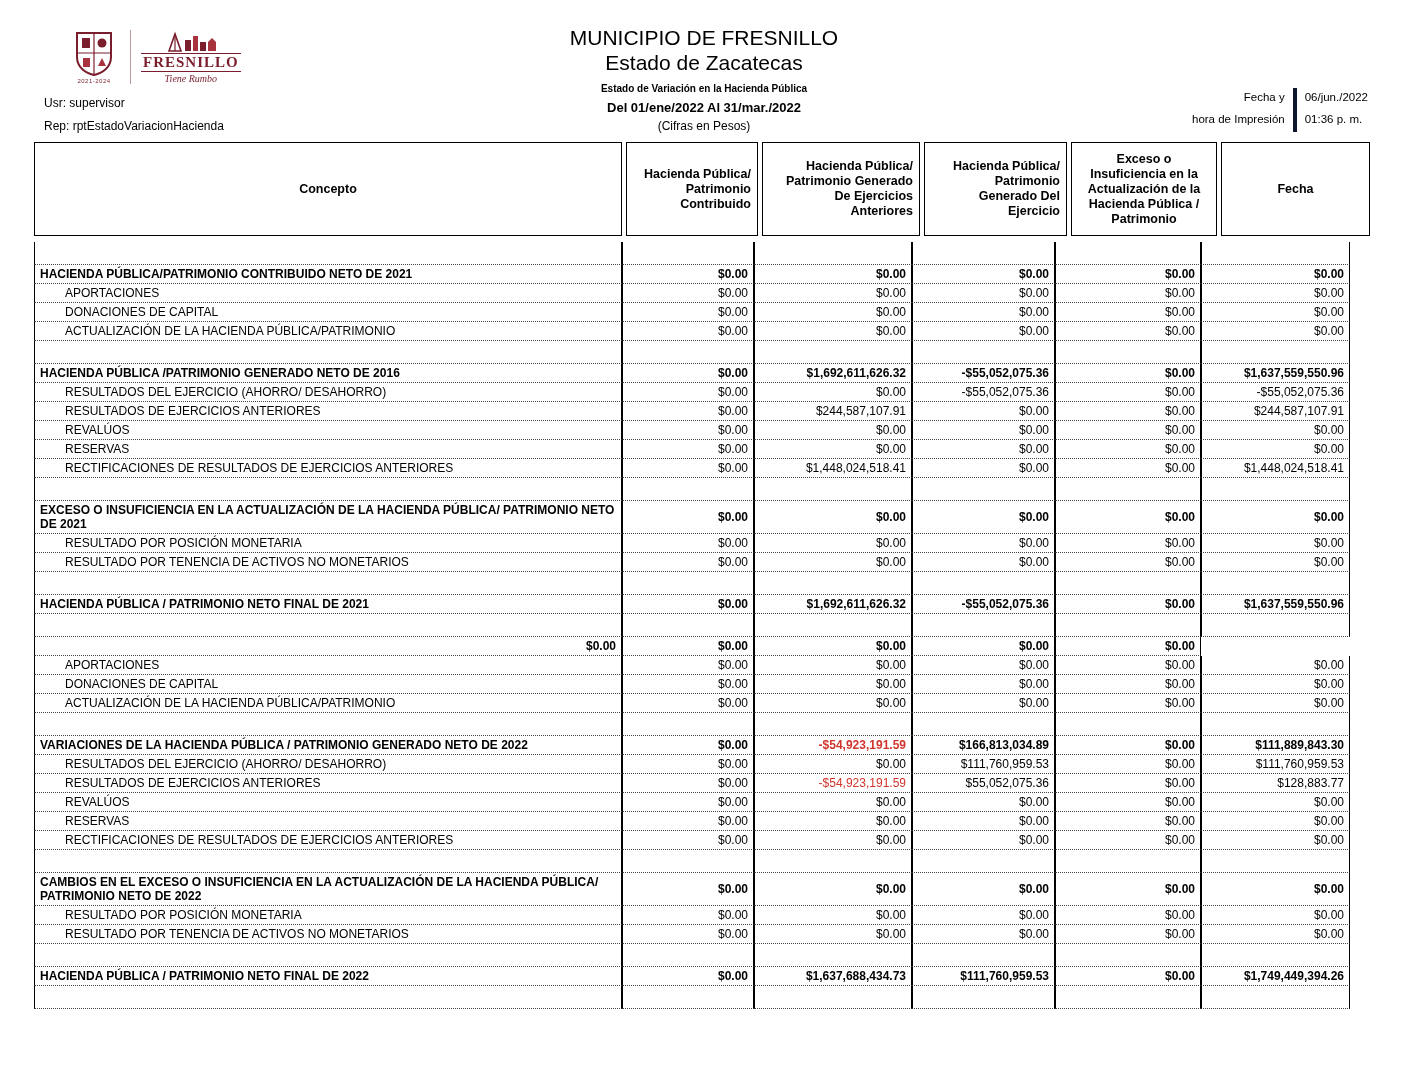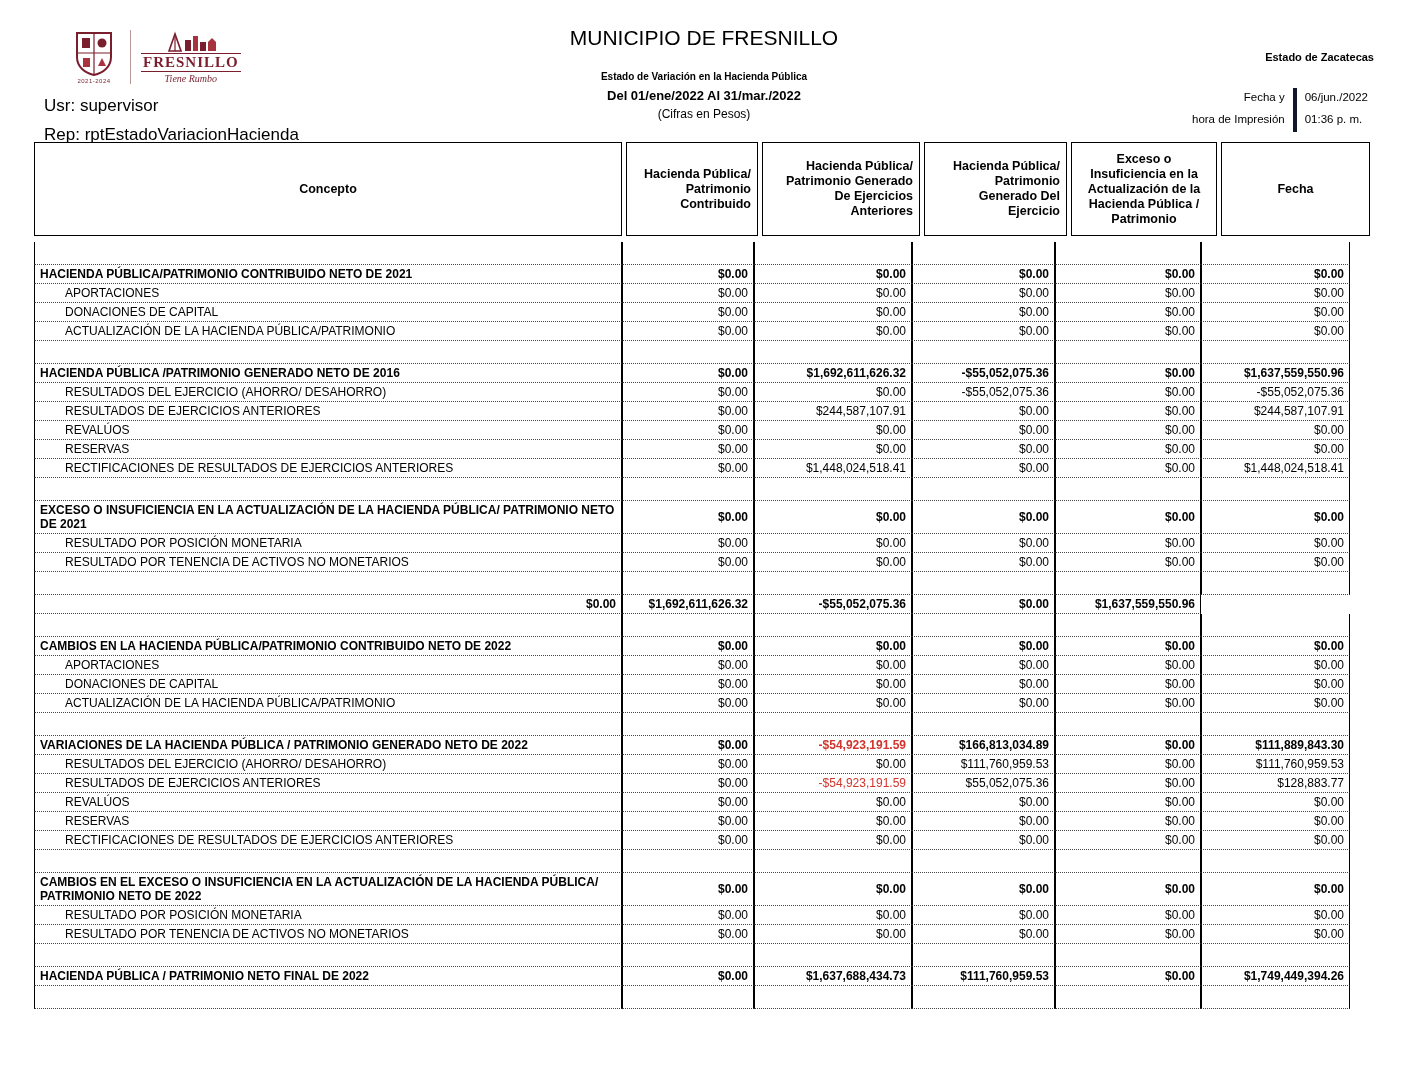--- a/index.html
+++ b/index.html
@@ -19,26 +19,26 @@
   .seal svg { display: block; margin: 0 auto; }
   .seal-caption { font-size: 6px; color: var(--maroon); letter-spacing: .5px; margin-top: 1px; }
   .logo-divider { width: 1px; height: 54px; background: #b99; margin-top: 2px; }
   .fres-logo { text-align: center; }
   .fres-logo svg { display: block; margin: 0 auto 1px; }
   .logo-word { font-family: "Liberation Serif", serif; font-weight: bold; font-size: 15px; letter-spacing: 1px; color: var(--maroon); border-top: 1px solid var(--maroon); border-bottom: 1px solid var(--maroon); padding: 0 2px; }
   .logo-tagline { font-family: Liberation Serif, serif; font-style: italic; font-size: 10px; color: var(--maroon); margin-top: 1px; }
 
   .title-block { position: absolute; left: 0; right: 0; top: 26px; text-align: center; }
   .t1 { font-size: 21px; font-weight: normal; }
-  .t2 { font-size: 11px; font-weight: bold; margin-top: 1px; text-align: right; }
+  .t2 { font-size: 21px; font-weight: normal; margin-top: 1px; }
   .t3 { font-size: 10px; font-weight: bold; margin-top: 8px; }
   .t4 { font-size: 13px; font-weight: bold; margin-top: 6px; }
   .t5 { font-size: 12px; margin-top: 4px; }
 
-  .user-block { position: absolute; left: 10px; top: 96px; font-size: 17px; }
+  .user-block { position: absolute; left: 10px; top: 96px; font-size: 12px; }
   .user-block div { margin-bottom: 9px; }
 
   .meta-block { position: absolute; right: 6px; top: 88px; display: flex; font-size: 11.5px; }
   .meta-labels { text-align: right; padding-right: 8px; }
   .meta-values { border-left: 4px solid #0f172a; padding-left: 8px; }
   .meta-labels div, .meta-values div { line-height: 15px; padding: 2px 0 5px; }
 
   
   .report-table { --cols: 588px 132px 158px 143px 146px 149px; margin-top: 2px; }
   .tbl-header { display: grid; grid-template-columns: var(--cols); column-gap: 4px; margin-bottom: 6px; }
@@ -279,36 +279,36 @@
         </div>
         <div class="trow">
           <div class="cell sp"></div>
           <div class="cell sp"></div>
           <div class="cell sp"></div>
           <div class="cell sp"></div>
           <div class="cell sp"></div>
           <div class="cell sp"></div>
         </div>
         <div class="trow">
+          <div class="cell lab b">HACIENDA PÚBLICA / PATRIMONIO NETO FINAL DE 2021</div>
           <div class="cell val b">$0.00</div>
           <div class="cell val b">$1,692,611,626.32</div>
           <div class="cell val b">-$55,052,075.36</div>
           <div class="cell val b">$0.00</div>
           <div class="cell val b">$1,637,559,550.96</div>
         </div>
         <div class="trow">
           <div class="cell sp"></div>
           <div class="cell sp"></div>
           <div class="cell sp"></div>
           <div class="cell sp"></div>
           <div class="cell sp"></div>
           <div class="cell sp"></div>
         </div>
         <div class="trow">
-          <div class="cell lab b">CAMBIOS EN LA HACIENDA PÚBLICA/PATRIMONIO CONTRIBUIDO NETO DE 2022</div>
           <div class="cell val b">$0.00</div>
           <div class="cell val b">$0.00</div>
           <div class="cell val b">$0.00</div>
           <div class="cell val b">$0.00</div>
           <div class="cell val b">$0.00</div>
         </div>
         <div class="trow">
           <div class="cell lab ind">APORTACIONES</div>
           <div class="cell val">$0.00</div>
           <div class="cell val">$0.00</div>

